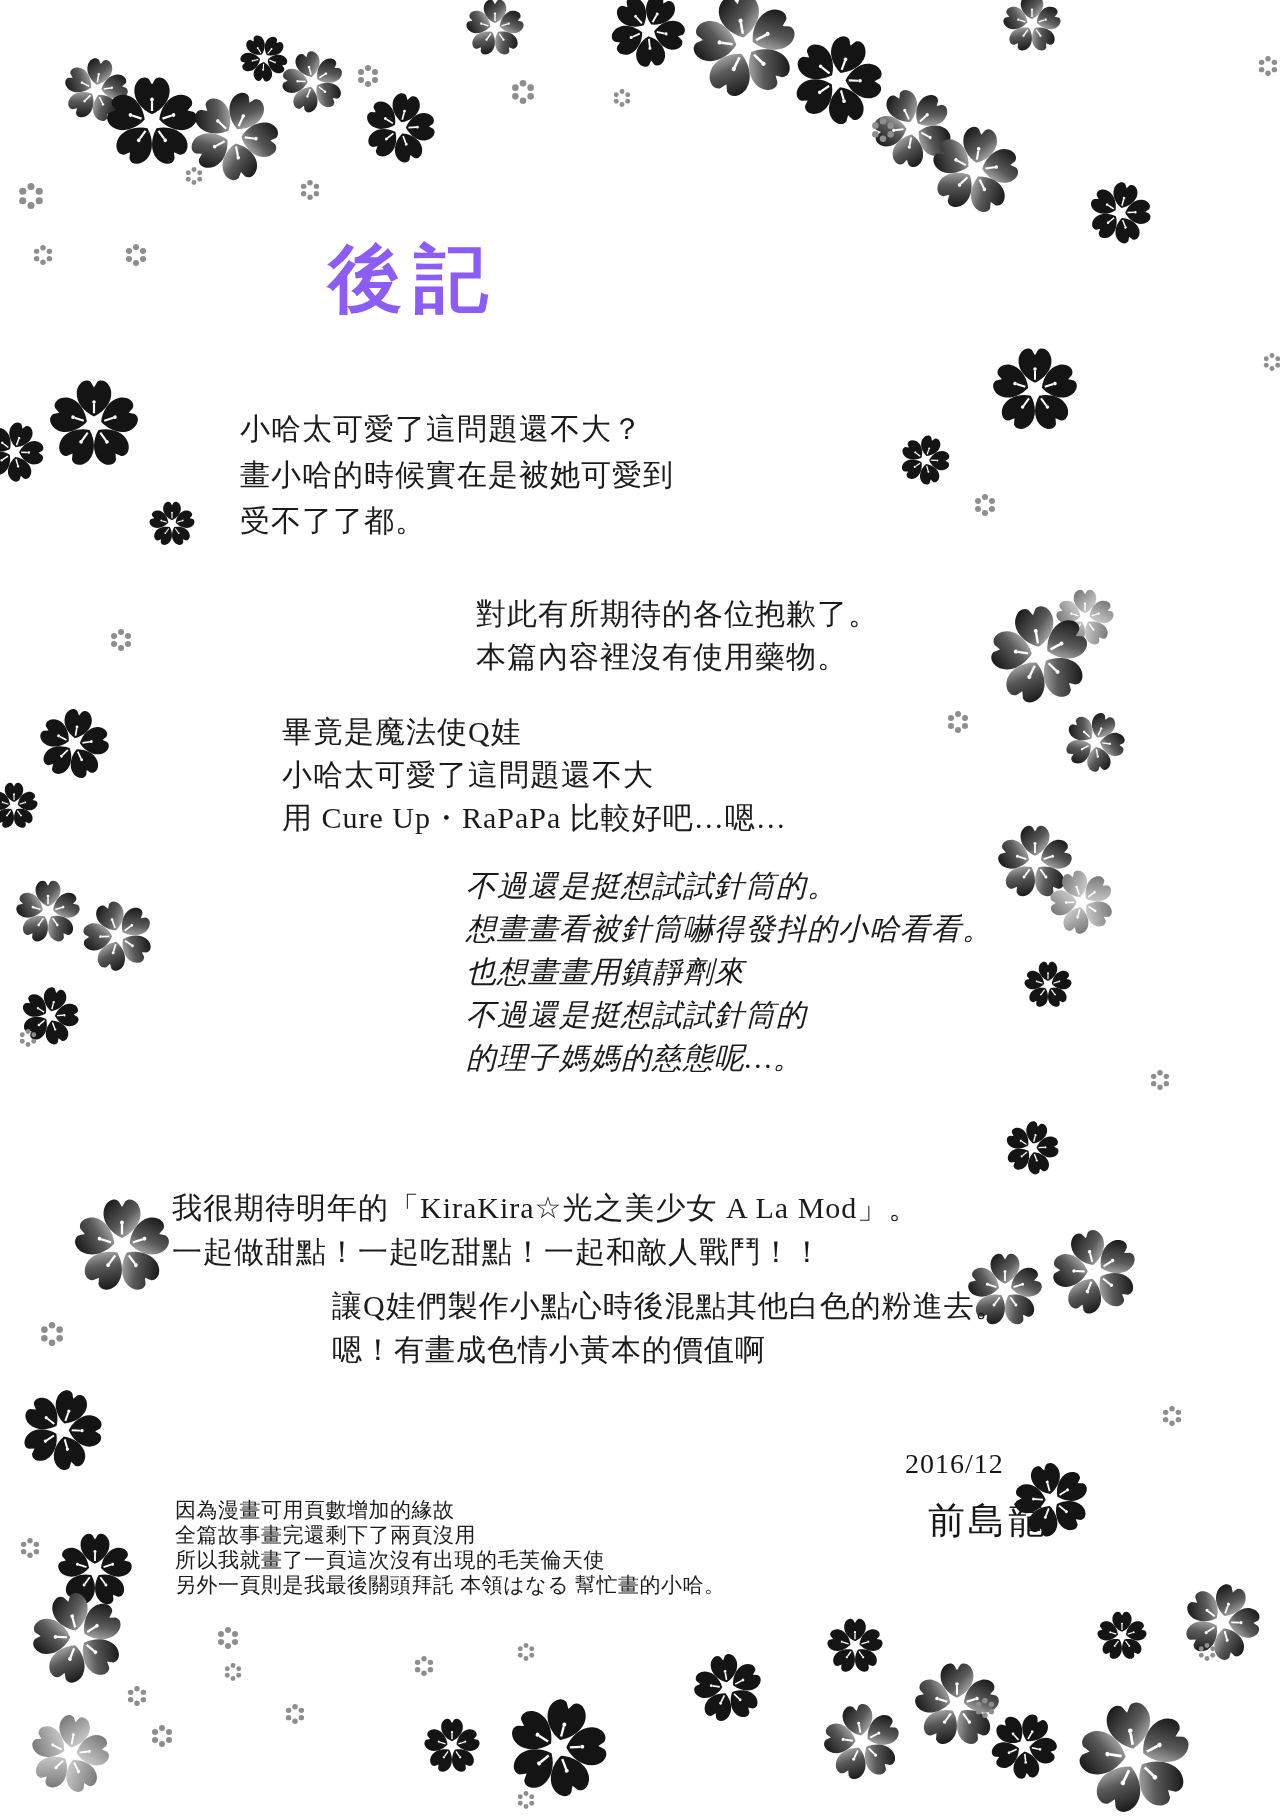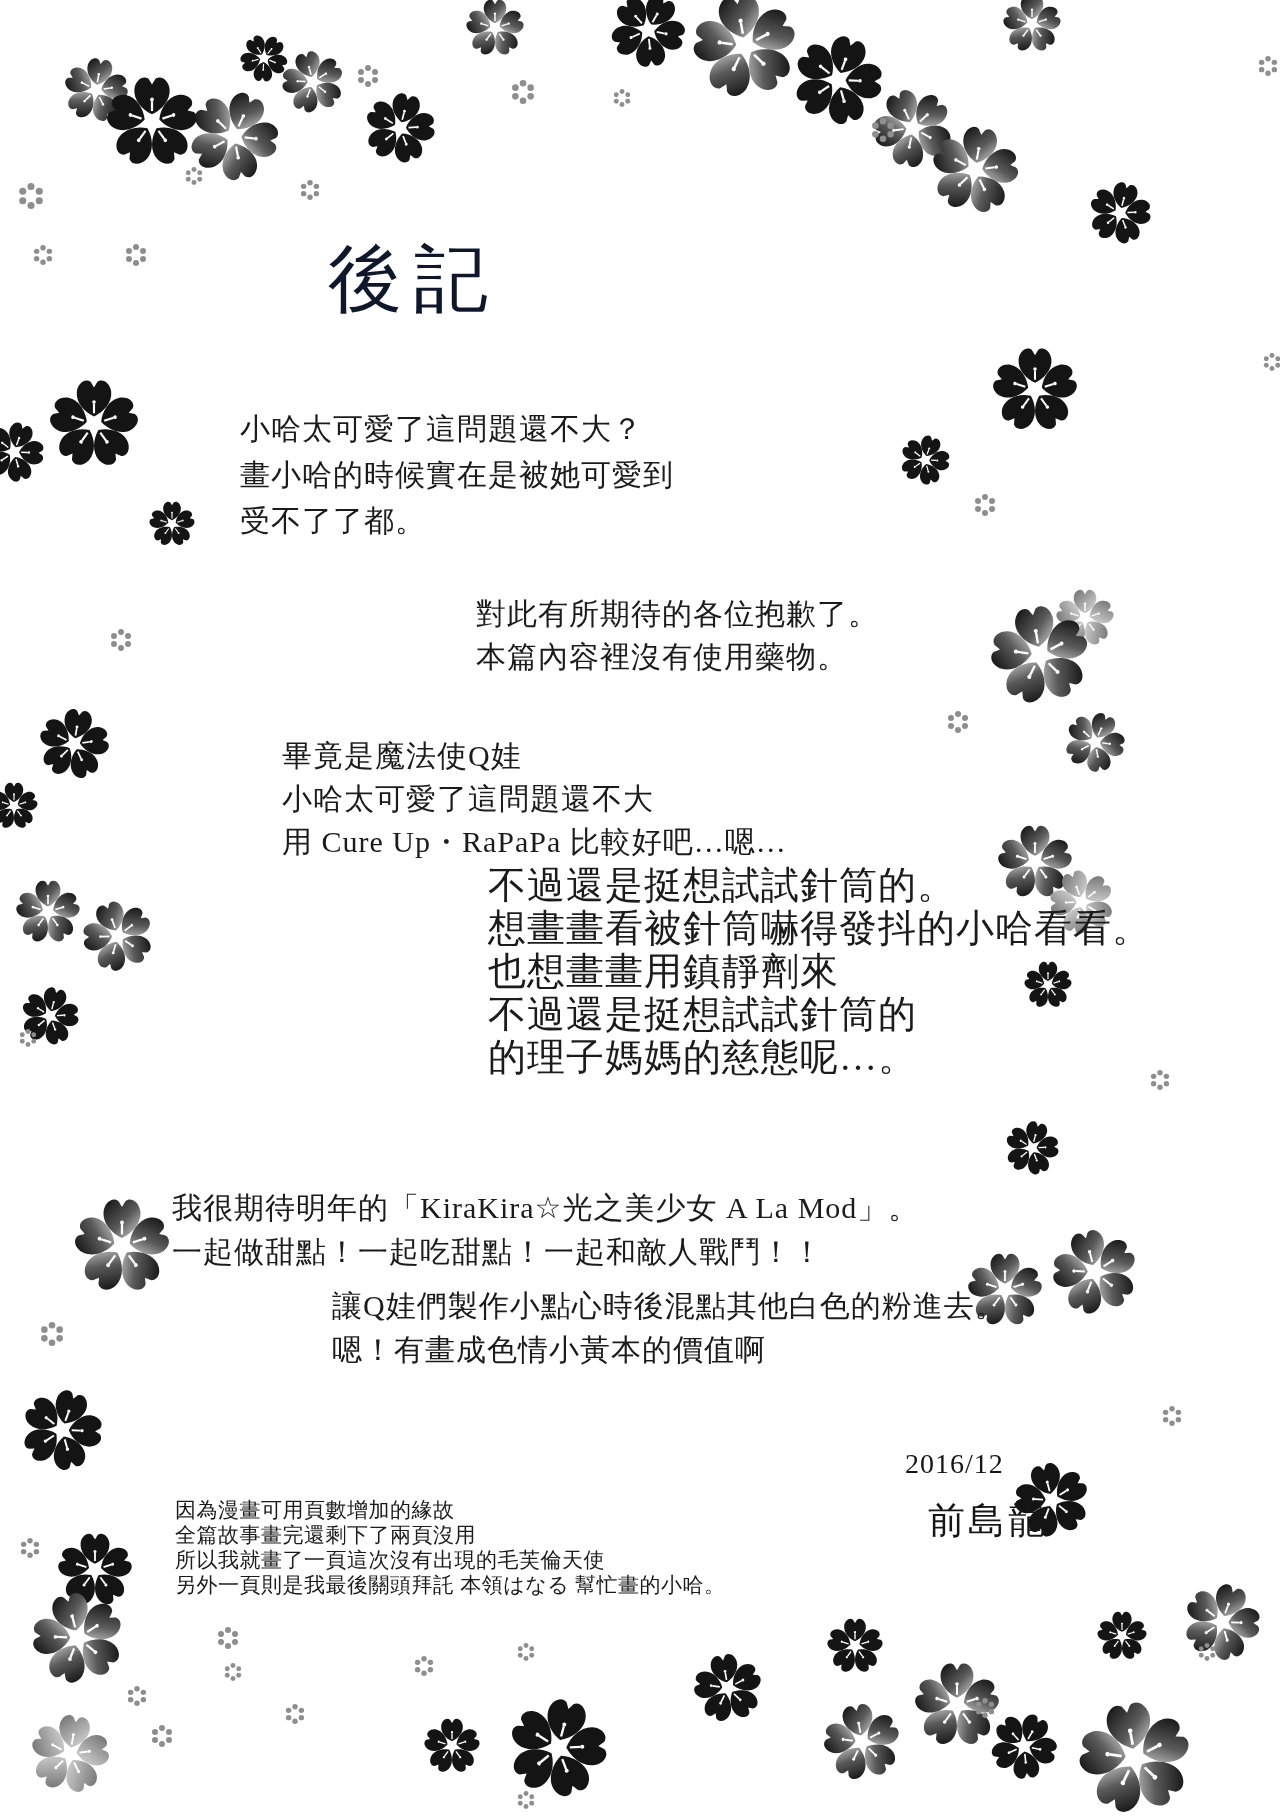--- a/index.html
+++ b/index.html
@@ -5,28 +5,28 @@
   html,body{margin:0;padding:0;}
   body{
     width:1280px;height:1819px;position:relative;overflow:hidden;
     background:#ffffff;
     font-family:"Liberation Serif","DejaVu Serif",serif;
     color:#1a1a1a;
   }
   #flower-layer{position:absolute;left:0;top:0;width:1280px;height:1819px;pointer-events:none;}
   .page-title{
     position:absolute;left:328px;top:230px;
-    font-size:74px;letter-spacing:12px;color:#0f172a;
+    font-size:74px;letter-spacing:12px;color:#8b5cf6;font-weight:bold;
   }
   .para{position:absolute;color:#1b1b1b;white-space:nowrap;}
   .para .line{letter-spacing:1px;}
   .p1{left:240px;top:406px;font-size:30px;line-height:46px;}
   .p2{left:476px;top:592px;font-size:30px;line-height:43px;}
-  .p3{left:282px;top:710px;font-size:30px;line-height:43px;margin-top:24px;}
-  .p4{left:488px;top:864px;font-size:38px;line-height:43px;}
+  .p3{left:282px;top:710px;font-size:30px;line-height:43px;}
+  .p4{left:466px;top:864px;font-size:30px;line-height:43px;font-style:italic;}
   .p5{left:172px;top:1186px;font-size:30px;line-height:44px;}
   .p6{left:332px;top:1284px;font-size:30px;line-height:44px;}
   .p7{left:175px;top:1498px;font-size:21px;line-height:25px;}
   .p7 .line{letter-spacing:0.5px;}
   .date-line{position:absolute;left:905px;top:1448px;font-size:28px;letter-spacing:1px;color:#161616;}
   .author-line{position:absolute;left:928px;top:1496px;font-size:37px;letter-spacing:3px;color:#161616;}
 </style>
 </head>
 <body>
 

